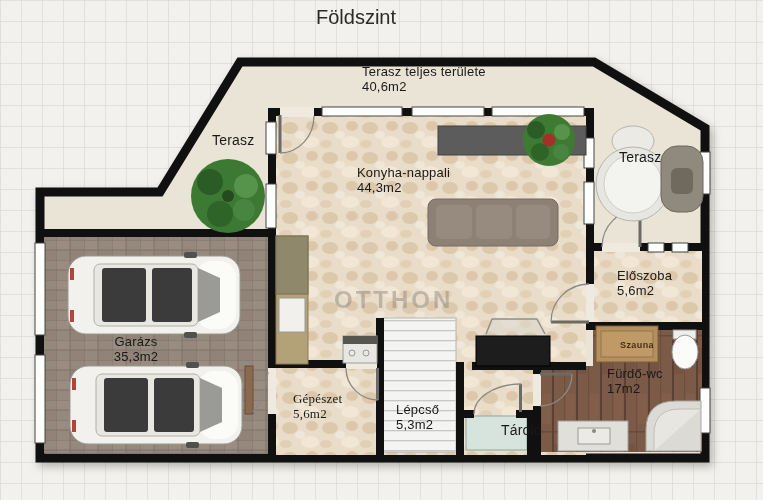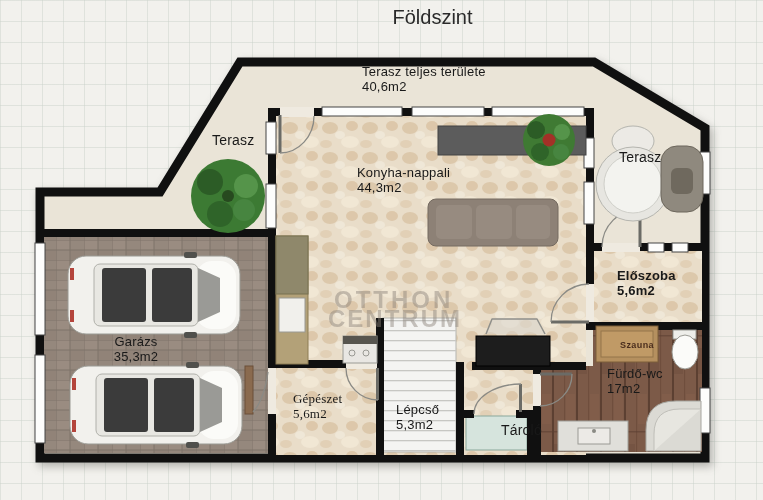--- a/index.html
+++ b/index.html
@@ -6,21 +6,21 @@
   .stage{
     position:relative;width:763px;height:500px;overflow:hidden;
     background-color:#f2f1ed;
     background-image:
       repeating-linear-gradient(to right, rgba(200,208,200,.45) 0 1px, transparent 1px 21px),
       repeating-linear-gradient(to bottom, rgba(200,208,200,.45) 0 1px, transparent 1px 21px);
     font-family:"Liberation Sans", sans-serif;
   }
   svg.plan{position:absolute;left:0;top:0;z-index:1;}
   .outer{filter:drop-shadow(3px 4px 4px rgba(60,60,55,.35));}
-  .title{position:absolute;left:340px;top:6px;width:185px;text-align:center;
+  .title{position:absolute;left:316px;top:6px;width:185px;
          font-size:20px;color:#2a2a2a;z-index:3;}
   .lbl{position:absolute;color:#191919;font-size:13px;line-height:15px;
        letter-spacing:.2px;white-space:nowrap;z-index:3;}
   .lbl span{display:block;}
   .lbl.big{font-size:14px;}
   .lbl.center{text-align:center;}
   .lbl.sauna{font-size:9px;font-weight:bold;color:#4a2d1d;letter-spacing:.4px;}
   .wm{position:absolute;z-index:2;color:#8a8178;font-weight:bold;line-height:1;}
   .wm-logo{left:327px;top:196px;font-size:76px;letter-spacing:2px;opacity:.42;}
   .wm-l1{left:334px;top:288px;font-size:24px;letter-spacing:3px;opacity:.45;}
@@ -219,37 +219,36 @@
       </g>
       <g>
         <rect x="558" y="421" width="70" height="30" fill="#e0dfda" stroke="#a0a09a"></rect>
         <rect x="578" y="428" width="32" height="16" fill="#eceae6" stroke="#9a9a94"></rect>
         <circle cx="594" cy="431" r="2" fill="#8a8a84"></circle>
       </g>
     </g>
   </svg>
 
   <div class="wm wm-l1">OTTHON</div>
-  <div class="wm wm-l2">CENTRUM</div>
 
   <div class="lbl" style="left:362px;top:64px;">
     <span>Terasz teljes területe</span>
     <span>40,6m2</span>
   </div>
   <div class="lbl big" style="left:212px;top:133px;">
     <span>Terasz</span>
   </div>
   <div class="lbl big" style="left:619px;top:150px;">
     <span>Terasz</span>
   </div>
   <div class="lbl" style="left:357px;top:165px;">
     <span>Konyha-nappali</span>
     <span>44,3m2</span>
   </div>
-  <div class="lbl" style="left:617px;top:268px;font-weight:bold;">
+  <div class="lbl" style="left:617px;top:268px;">
     <span>Előszoba</span>
     <span>5,6m2</span>
   </div>
   <div class="lbl center" style="left:107px;top:334px;width:58px;">
     <span>Garázs</span>
     <span>35,3m2</span>
   </div>
   <div class="lbl" style="left:293px;top:391px;font-family:Liberation Serif, serif;">
     <span>Gépészet</span>
     <span>5,6m2</span>

